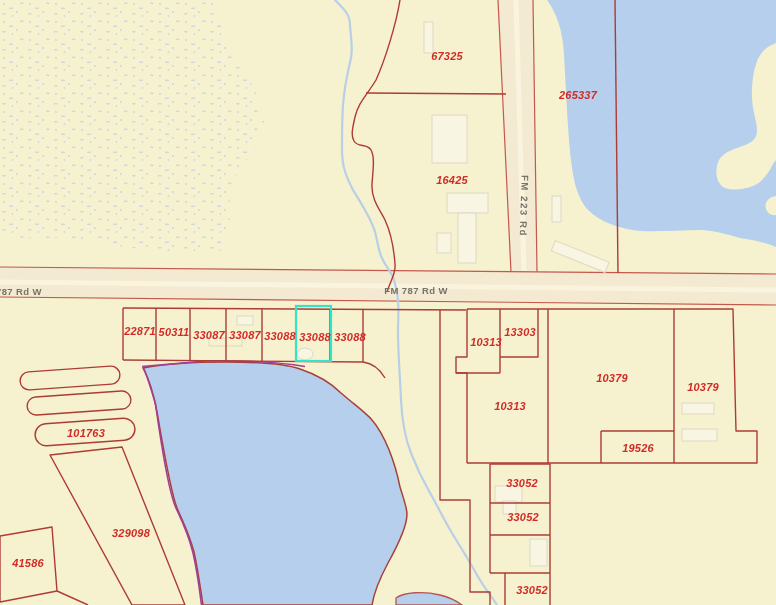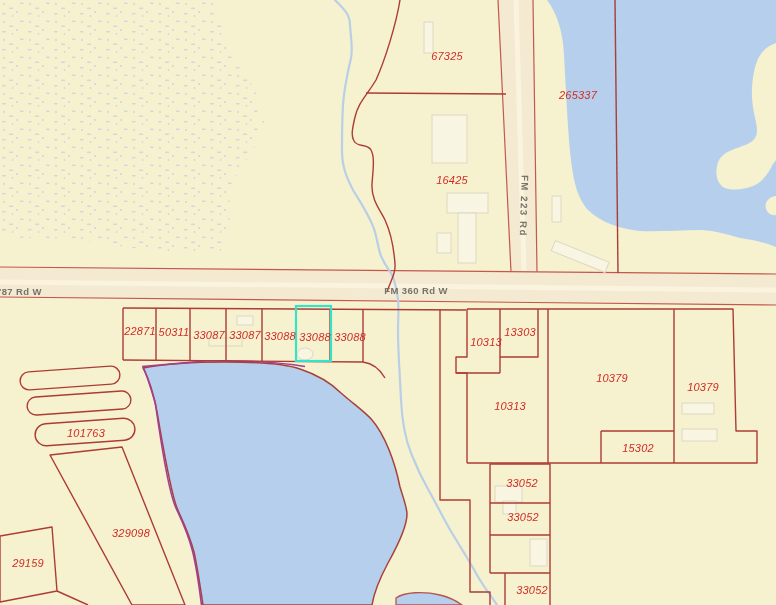--- a/index.html
+++ b/index.html
@@ -4,21 +4,21 @@
 <style>
   html,body{margin:0;padding:0}
   body{
     width:776px;height:605px;position:relative;overflow:hidden;
     background:var(--background,#f6f2cf);
     font-family:"Liberation Sans",sans-serif;
   }
   #mapsvg{position:absolute;left:0;top:0}
   .plabel{
     position:absolute;transform:translate(-50%,-50%);
-    font-style:italic;font-weight:normal;font-size:11px;
+    font-style:italic;font-weight:bold;font-size:11px;
     color:var(--parcel_label,#d22b27);
     white-space:nowrap;letter-spacing:.2px;line-height:1;
   }
   .rlabel{
     position:absolute;font-weight:bold;font-size:9.5px;
     color:var(--road_label,#76736a);
     white-space:nowrap;letter-spacing:.4px;line-height:1;
   }
   .rlabel.center{transform:translate(-50%,-50%)}
   .rlabel.left{top:292px;left:-4px;transform:translateY(-50%)}
@@ -175,25 +175,25 @@
 <div class="plabel" style="left:245px;top:335px">33087</div>
 <div class="plabel" style="left:280px;top:336px">33088</div>
 <div class="plabel" style="left:315px;top:337px">33088</div>
 <div class="plabel" style="left:350px;top:337px">33088</div>
 
 <div class="plabel" style="left:486px;top:342px">10313</div>
 <div class="plabel" style="left:520px;top:332px">13303</div>
 <div class="plabel" style="left:510px;top:406px">10313</div>
 <div class="plabel" style="left:612px;top:378px">10379</div>
 <div class="plabel" style="left:703px;top:387px">10379</div>
-<div class="plabel" style="left:638px;top:448px">15302</div>
+<div class="plabel" style="left:638px;top:448px">19526</div>
 
 <div class="plabel" style="left:522px;top:483px">33052</div>
 <div class="plabel" style="left:523px;top:517px">33052</div>
 <div class="plabel" style="left:532px;top:590px">33052</div>
 
 <div class="plabel" style="left:86px;top:433px">101763</div>
 <div class="plabel" style="left:131px;top:533px">329098</div>
-<div class="plabel" style="left:28px;top:563px">29159</div>
+<div class="plabel" style="left:28px;top:563px">41586</div>
 
 <div class="rlabel left">787 Rd W</div>
-<div class="rlabel center" style="left:416px;top:291px">FM 360 Rd W</div>
+<div class="rlabel center" style="left:416px;top:291px">FM 787 Rd W</div>
 <div class="rlabel vert" style="left:524px;top:206px">FM 223 Rd</div>
 
 </body></html>

